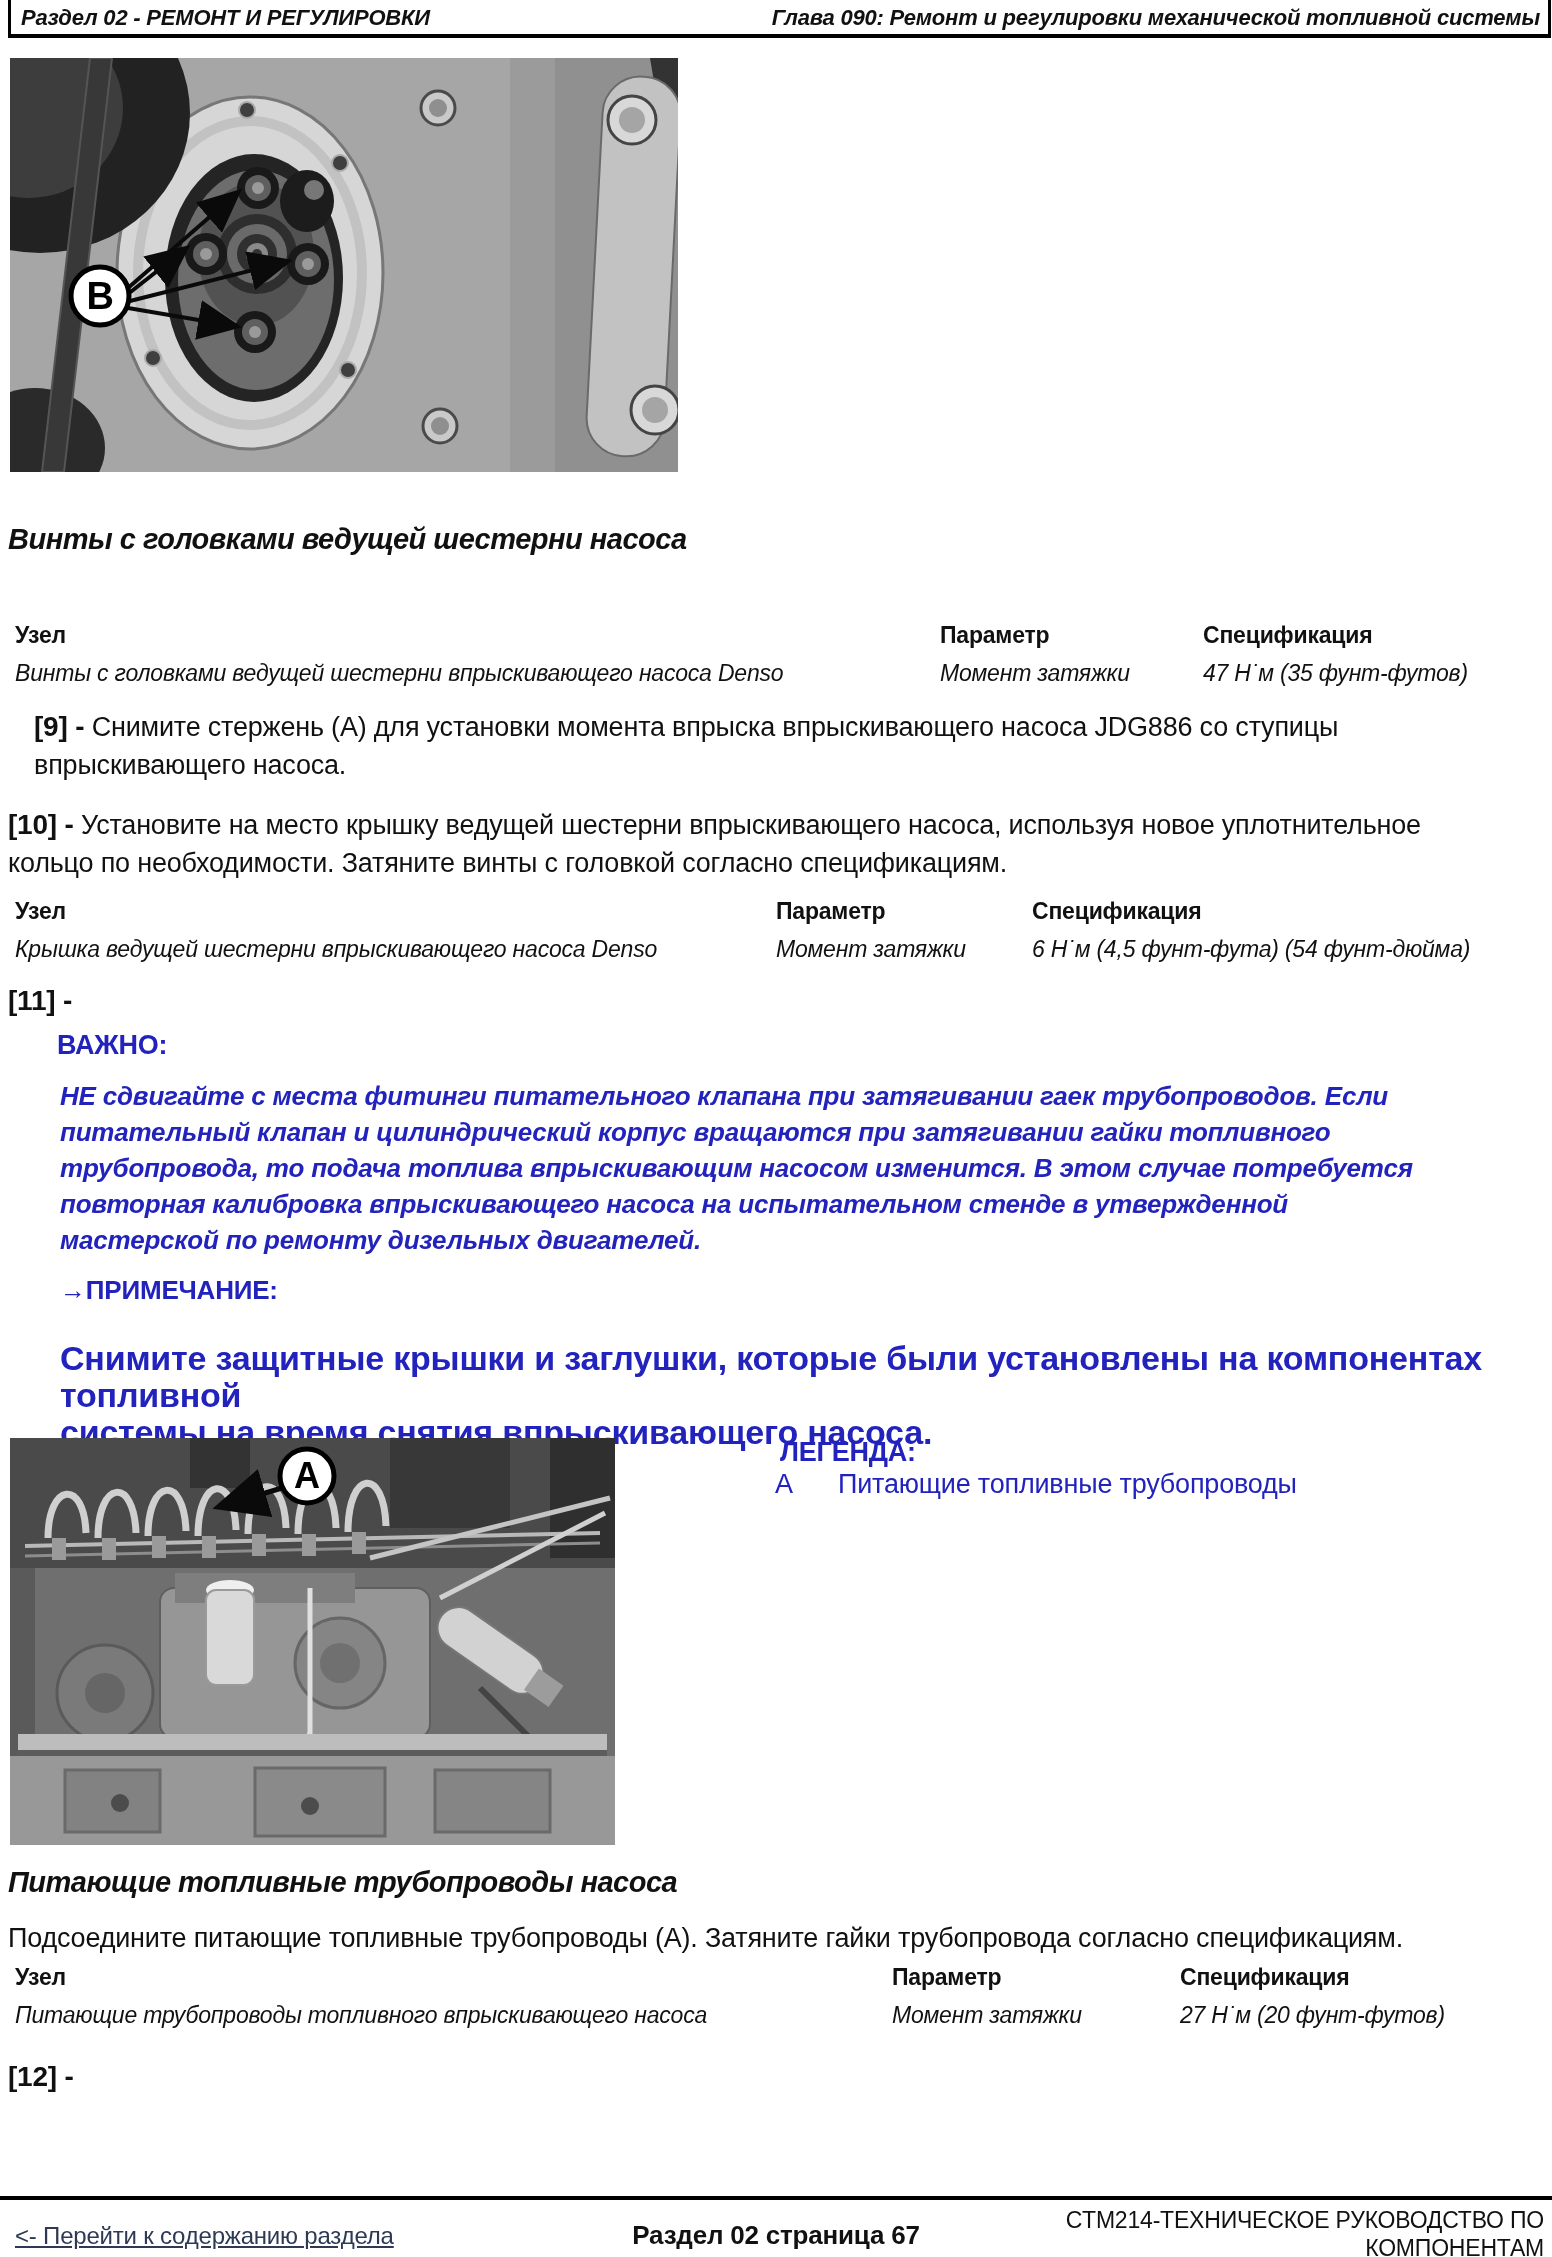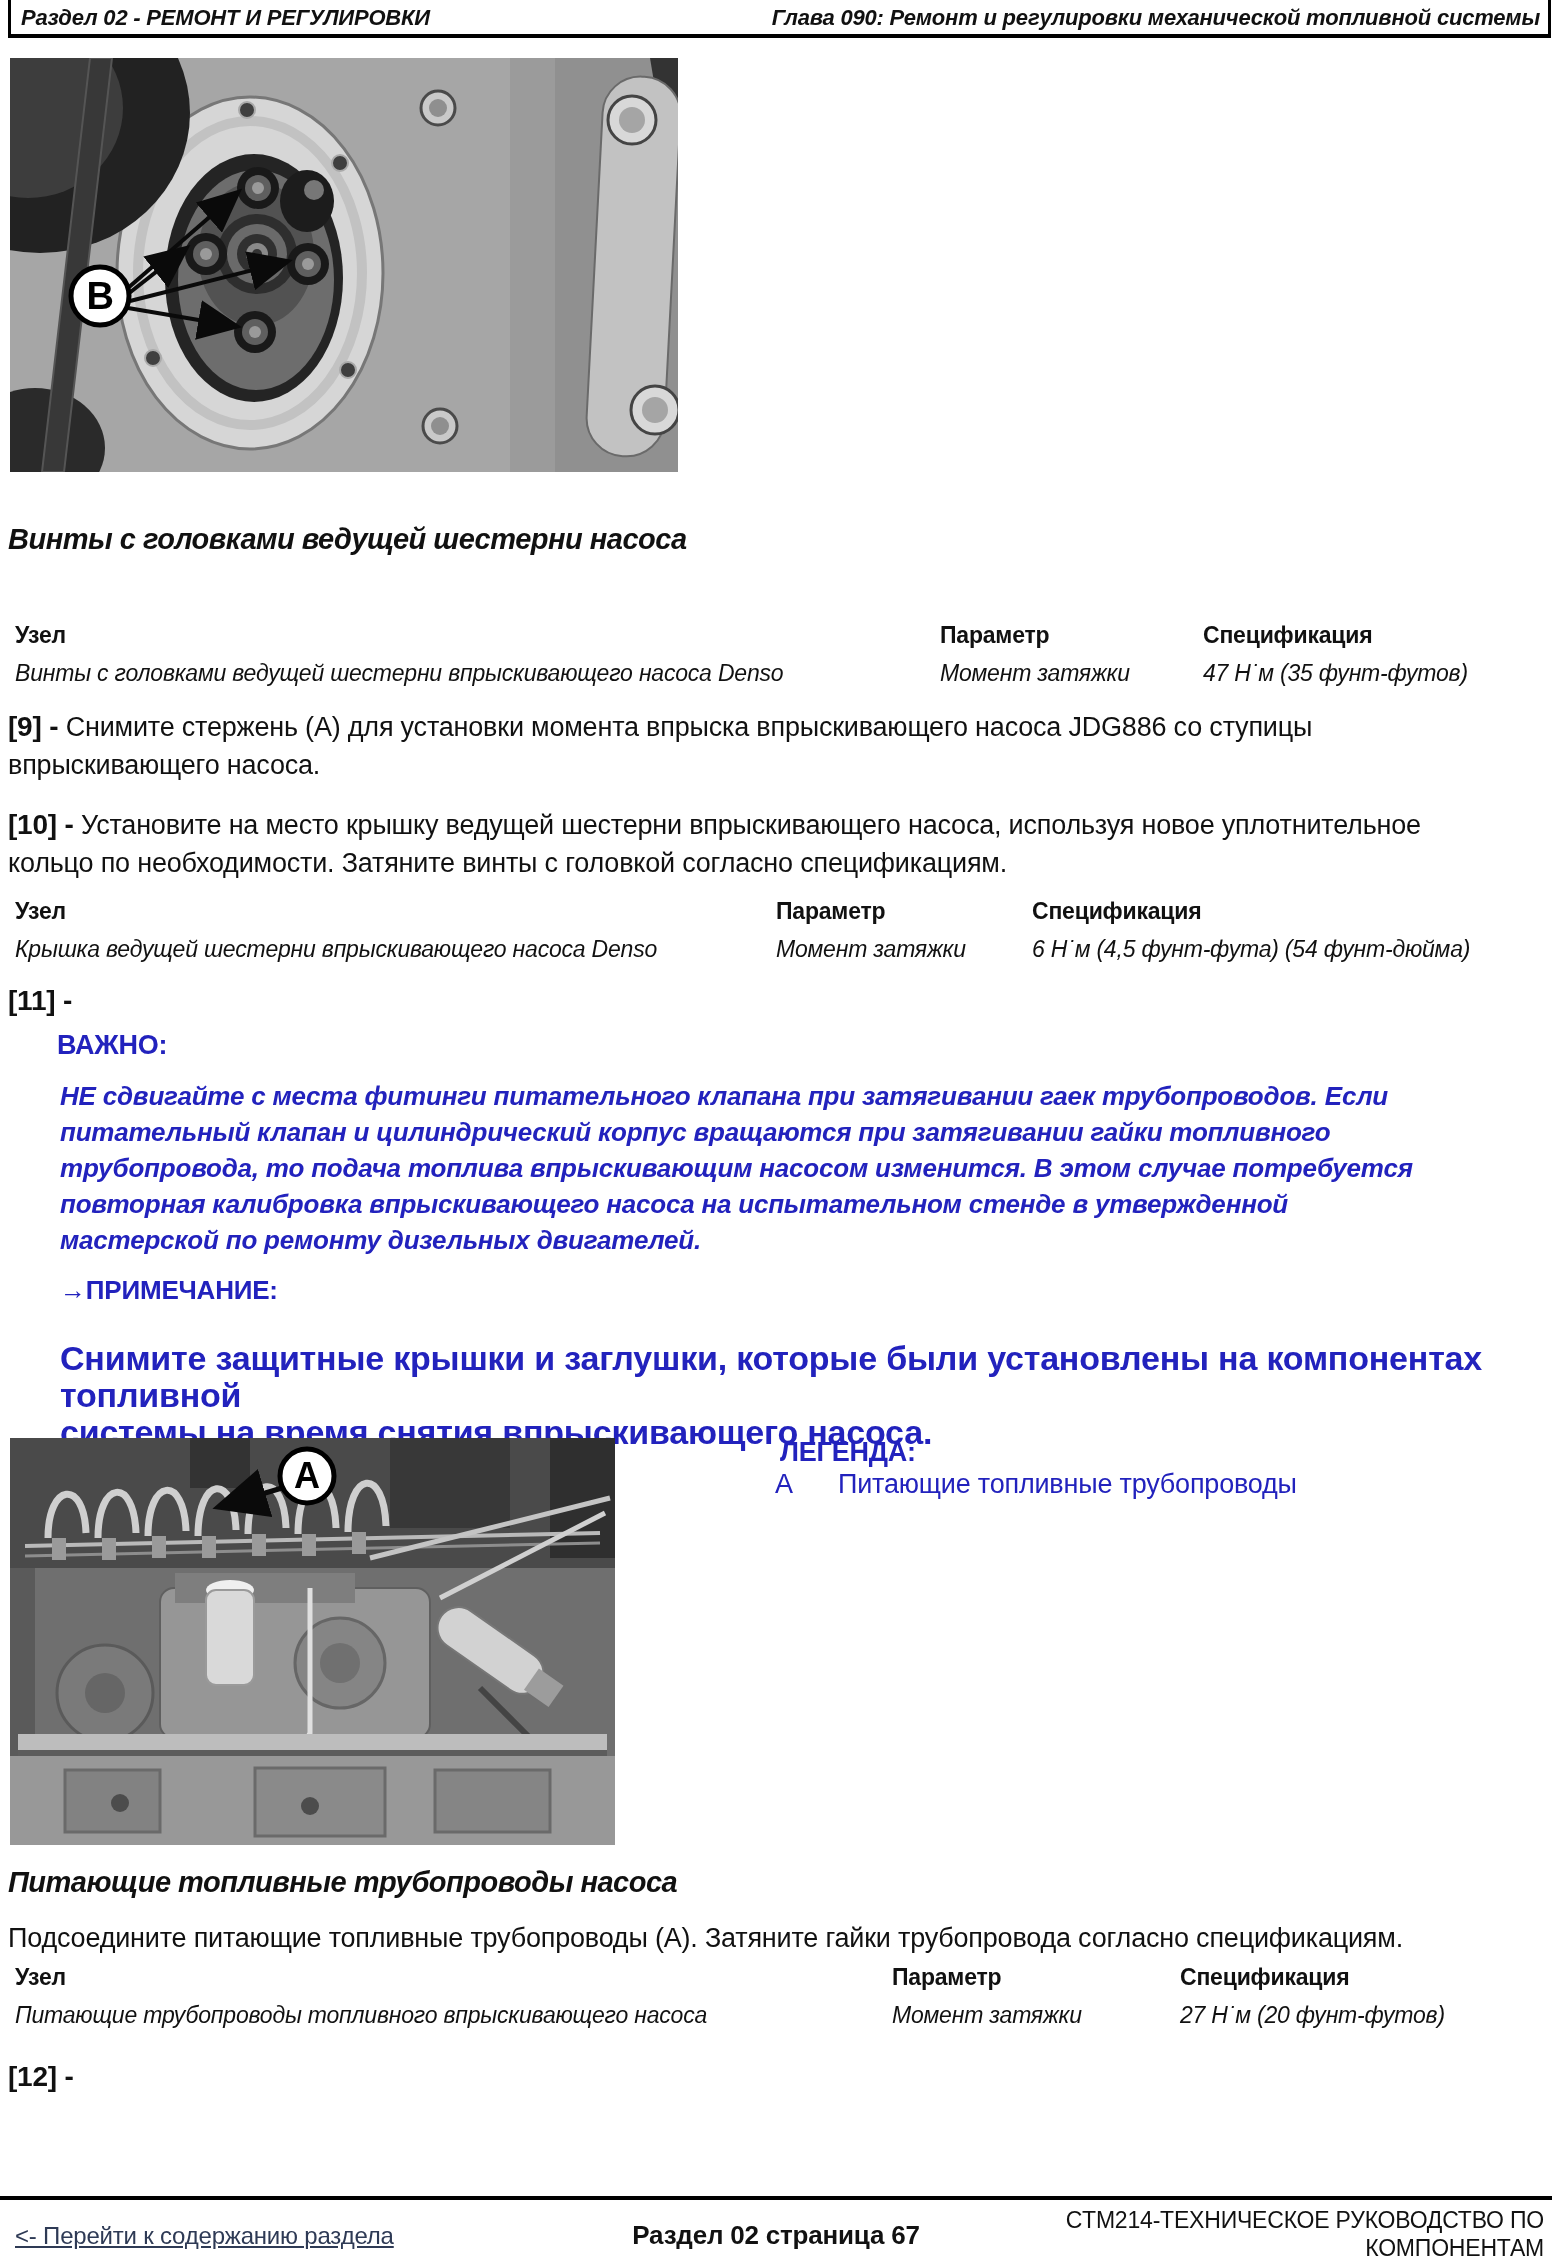--- a/index.html
+++ b/index.html
@@ -126,21 +126,21 @@
 
   <div class="tbl" style="top:622px;">
     <span class="th" style="left:15px;">Узел</span>
     <span class="th" style="left:940px;">Параметр</span>
     <span class="th" style="left:1203px;">Спецификация</span>
     <span class="td" style="left:15px;">Винты с головками ведущей шестерни впрыскивающего насоса Denso</span>
     <span class="td" style="left:940px;">Момент затяжки</span>
     <span class="td" style="left:1203px;">47 Н˙м (35 фунт-футов)</span>
   </div>
 
-  <div class="step" style="top:708px;"><span class="step-label">[9] -</span><span> Снимите стержень (А) для установки момента впрыска впрыскивающего насоса JDG886 со ступицы
+  <div class="step" style="top:708px;margin-left:26px;"><span class="step-label">[9] -</span><span> Снимите стержень (А) для установки момента впрыска впрыскивающего насоса JDG886 со ступицы
 впрыскивающего насоса.</span></div>
   <div class="step" style="top:806px;"><span class="step-label">[10] -</span><span> Установите на место крышку ведущей шестерни впрыскивающего насоса, используя новое уплотнительное
 кольцо по необходимости. Затяните винты с головкой согласно спецификациям.</span></div>
 
   <div class="tbl" style="top:898px;">
     <span class="th" style="left:15px;">Узел</span>
     <span class="th" style="left:776px;">Параметр</span>
     <span class="th" style="left:1032px;">Спецификация</span>
     <span class="td" style="left:15px;">Крышка ведущей шестерни впрыскивающего насоса Denso</span>
     <span class="td" style="left:776px;">Момент затяжки</span>

